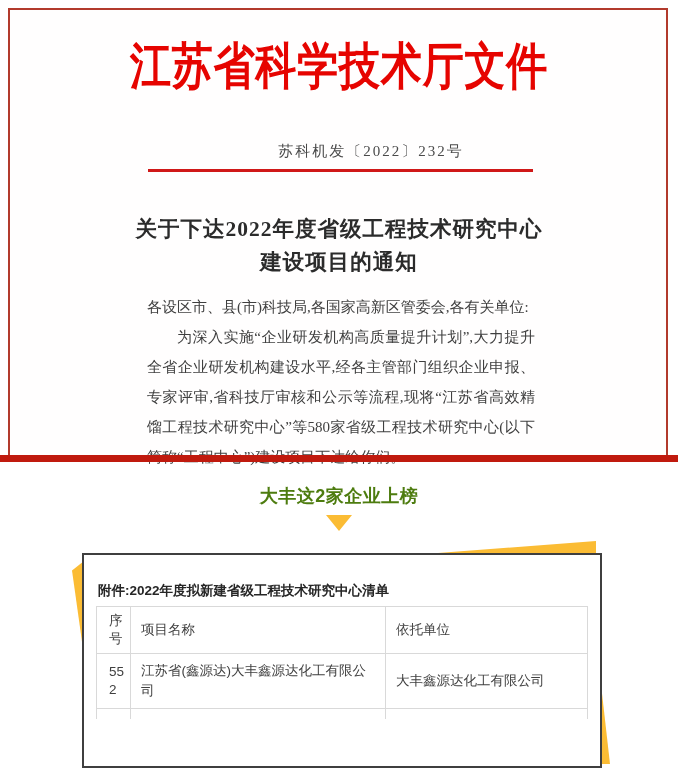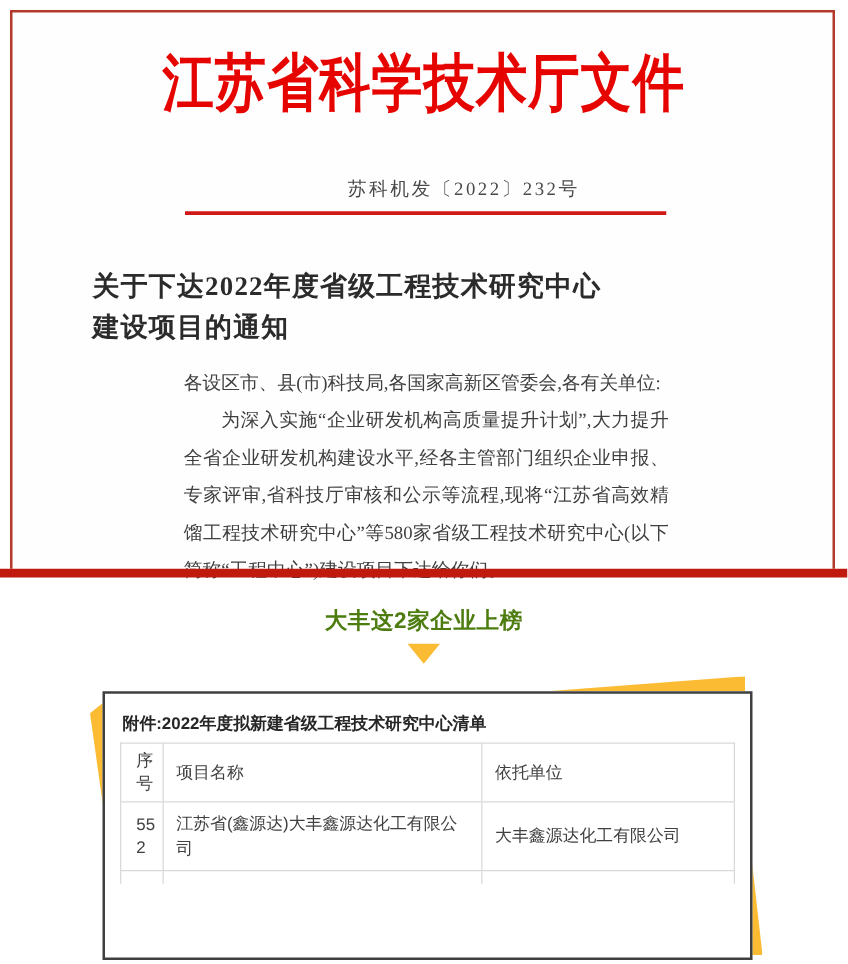--- a/index.html
+++ b/index.html
@@ -53,21 +53,21 @@
   .red-divider {
     position: absolute;
     left: 148px; top: 169px;
     width: 385px; height: 3px;
     background: #d01818;
   }
   .notice-title {
     position: absolute;
     left: 74px; top: 213px;
     width: 530px;
-    text-align: left;
+    text-align: center;
     color: #2b2b2b;
     font-weight: bold;
     font-size: 21.5px;
     line-height: 33px;
     letter-spacing: 1px;
   }
   .doc-body {
     position: absolute;
     left: 147px; top: 292px;
     width: 388px;
@@ -122,21 +122,21 @@
   }
 
   
   .attachment-card {
     position: absolute;
     left: 82px; top: 553px;
     width: 520px; height: 215px;
     box-sizing: border-box;
     border: 2px solid #3f3f3f;
     background: #ffffff;
-    padding: 12px 12px 0 12px;
+    padding: 24px 12px 0 12px;
     overflow: hidden;
     z-index: 2;
     font-family: "Liberation Sans", "DejaVu Sans", sans-serif;
   }
   .attachment-caption {
     font-weight: bold;
     font-size: 13.5px;
     color: #262626;
     margin: 2px 0 5px 2px;
     line-height: 20px;

